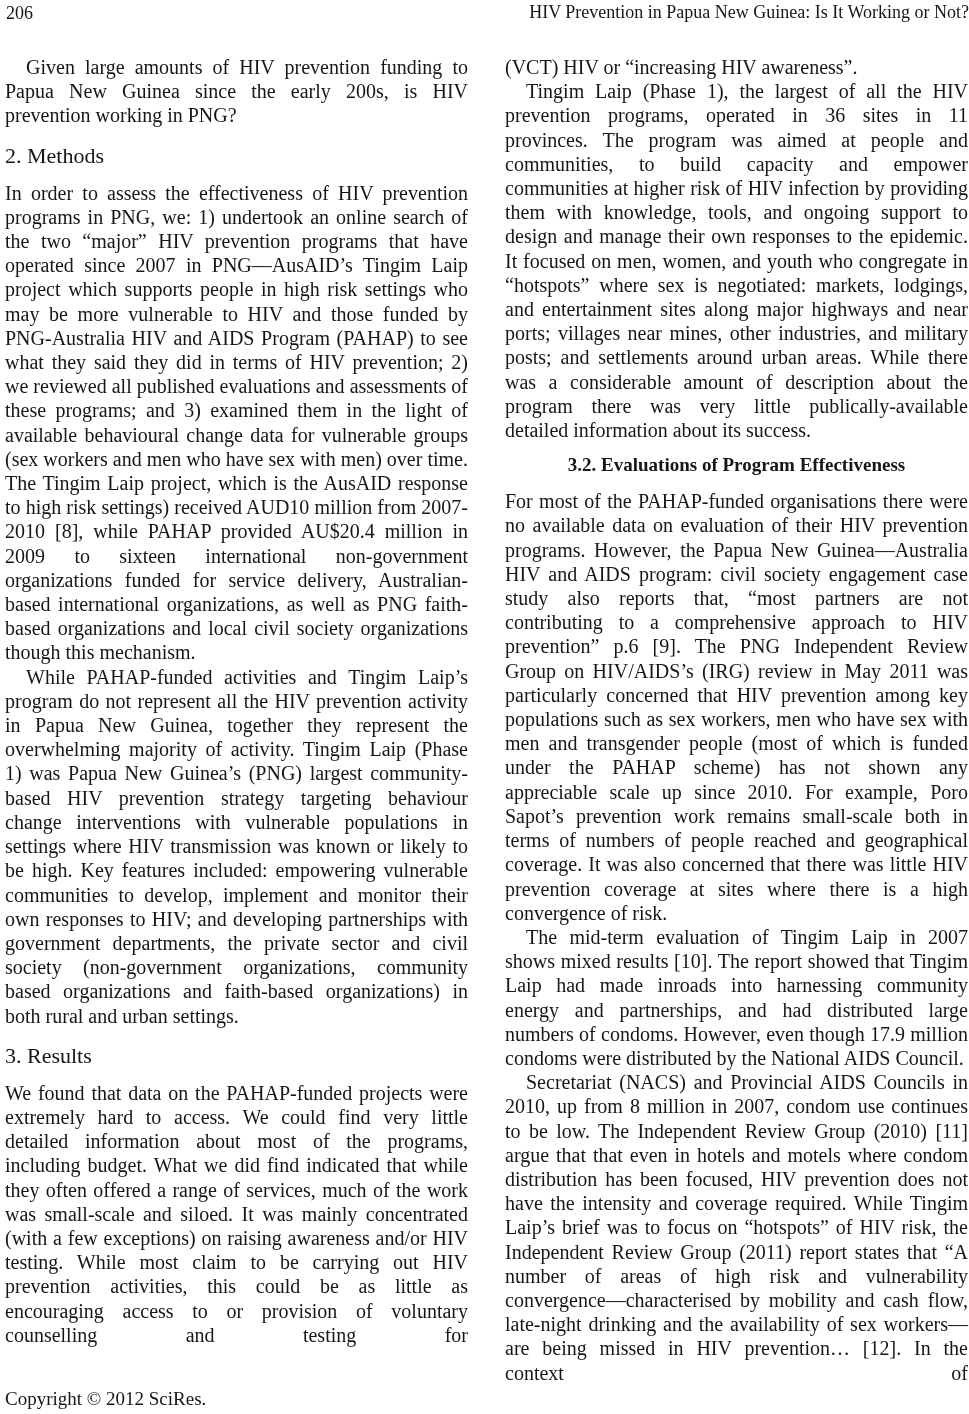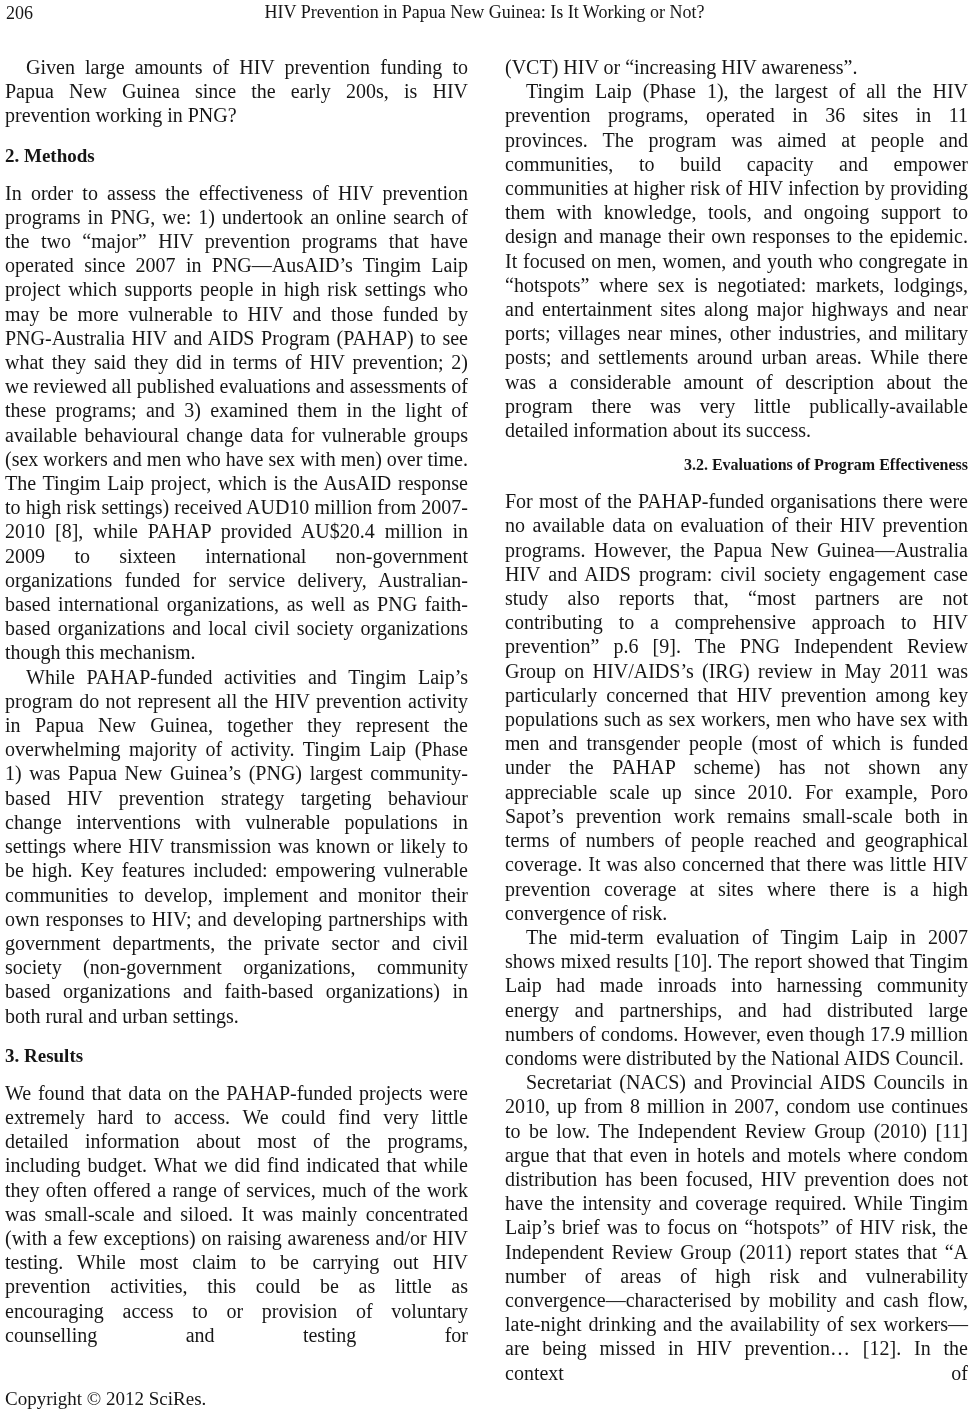--- a/index.html
+++ b/index.html
@@ -23,21 +23,21 @@
     height: 24px;
   }
   .page-number {
     position: absolute;
     left: 6px;
     top: 1px;
     font-size: 18px;
     line-height: 22px;
   }
   .running-title {
-    text-align: center;
+    text-align: right;
     font-size: 18px;
     line-height: 22px;
   }
   .columns {
     position: absolute;
     top: 55px;
     left: 5px;
     right: 3px;
     display: flex;
     gap: 37px;
@@ -54,32 +54,32 @@
   .col p {
     margin: 0;
   }
   .col p.indent {
     text-indent: 21px;
   }
   .col p.cont {
     text-align-last: justify;
   }
   h2.sec-heading {
-    font-size: 19px;
+    font-size: 22px;
     line-height: 26px;
-    font-weight: bold;
+    font-weight: normal;
     margin: 15px 0 12px 0;
     text-align: left;
   }
   h3.subsec-heading {
-    font-size: 16px;
+    font-size: 19px;
     line-height: 25px;
     font-weight: bold;
     margin: 10px 0 12px 0;
-    text-align: right;
+    text-align: center;
   }
   .page-footer {
     position: absolute;
     top: 1387px;
     left: 5px;
     right: 4px;
     font-size: 19px;
     line-height: 23px;
     text-align: right;
   }

